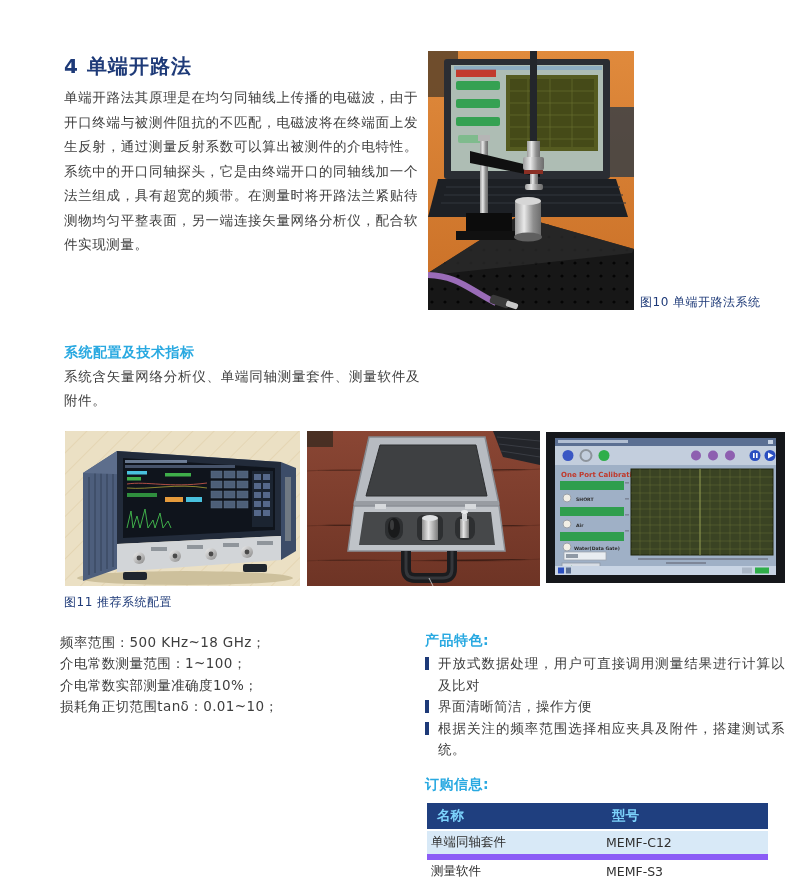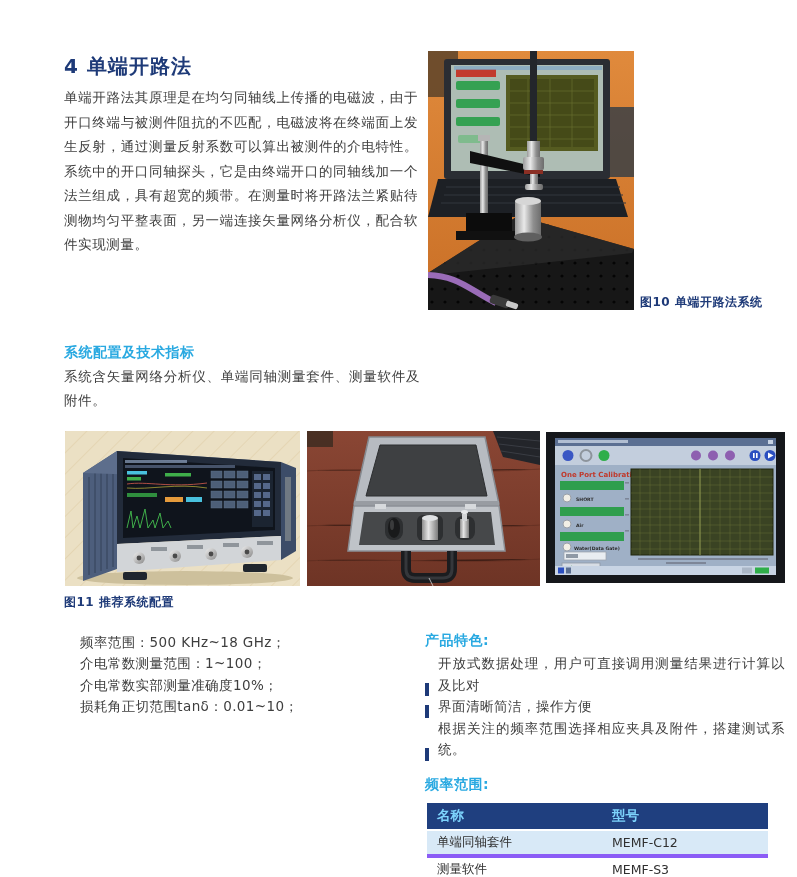--- a/index.html
+++ b/index.html
@@ -17,48 +17,48 @@
   .abs{position:absolute;}
 
   .doc-title{left:64px;top:25px;font-size:20px;font-weight:bold;color:var(--navy);letter-spacing:1px;}
   .intro{left:64px;top:57px;width:354px;font-size:13.5px;line-height:24.5px;color:var(--body-text);
          text-align:justify;text-justify:inter-character;letter-spacing:0.6px;}
 
   .figure{display:block;}
   .figure svg{display:block;}
 
   .fig10{left:428px;top:23px;width:206px;height:259px;}
-  .fig-caption{font-size:12px;font-weight:bold;color:var(--navy);letter-spacing:0.5px;}
+  .fig-caption{font-size:12px;font-weight:normal;color:var(--navy);letter-spacing:0.5px;}
   .fig10-caption{left:640px;top:266px;}
 
   .sub-heading{font-size:14px;font-weight:bold;color:var(--accent);letter-spacing:0.5px;}
   .config-heading{left:64px;top:316px;}
   .config-text{left:64px;top:336px;width:356px;font-size:13.5px;line-height:24px;color:var(--body-text);
                text-align:justify;letter-spacing:0.6px;}
 
   .fig11a{left:65px;top:403px;width:235px;height:155px;}
   .fig11b{left:307px;top:403px;width:233px;height:155px;}
   .fig11c{left:546px;top:404px;width:239px;height:151px;}
   .fig11-caption{left:64px;top:566px;}
 
-  .specs{left:80px;top:604px;font-size:13.5px;line-height:21.4px;color:var(--body-text);letter-spacing:0.4px;}
+  .specs{left:60px;top:604px;font-size:13.5px;line-height:21.4px;color:var(--body-text);letter-spacing:0.4px;}
   .note{left:64px;top:726px;width:358px;font-size:11px;line-height:16px;color:var(--body-text);
         text-align:justify;letter-spacing:0.3px;}
 
   .features-heading{left:425px;top:604px;}
   .features{left:425px;top:625px;width:360px;font-size:13.5px;line-height:21.5px;color:var(--body-text);}
-  .feature-item{display:flex;align-items:flex-end;}
+  .feature-item{display:flex;align-items:flex-start;}
   .bullet-bar{flex:0 0 4px;width:4px;height:13px;background:var(--navy);margin:4px 9px 0 0;}
   .feature-text{text-align:justify;letter-spacing:0.5px;}
 
   .ordering-heading{left:425px;top:748px;}
   .ordering-table{left:427px;top:775px;width:341px;border-collapse:collapse;}
   .ordering-table th{background:var(--table-header-bg);color:#7dd3fc;font-size:13.5px;font-weight:bold;
                      text-align:left;padding:4px 0 4px 10px;border-bottom:2px solid #fff;}
-  .ordering-table td{font-size:12.5px;color:#2f2f2f;padding:3px 0 3px 10px;border-bottom:4px solid #8b5cf6;}
+  .ordering-table td{font-size:12.5px;color:#2f2f2f;padding:3px 0 3px 4px;border-bottom:6px solid #8b5cf6;}
   .ordering-table .col-name{width:175px;}
   .ordering-table tr.alt td{background:var(--table-alt-row-bg);}
 
   .sw-red-title{font-size:7px;font-weight:bold;fill:#c0392b;}
   .sw-radio-label{font-size:4.6px;font-weight:bold;fill:#2b2b2b;}
 </style>
 </head>
 <body>
 
 <div id="page">
@@ -394,21 +394,21 @@
     <div class="feature-item">
       <span class="bullet-bar"></span>
       <span class="feature-text">界面清晰简洁，操作方便</span>
     </div>
     <div class="feature-item">
       <span class="bullet-bar"></span>
       <span class="feature-text">根据关注的频率范围选择相应夹具及附件，搭建测试系统。</span>
     </div>
   </div>
 
-  <div class="abs sub-heading ordering-heading">频率范围:</div>
+  <div class="abs sub-heading ordering-heading">订购信息:</div>
   <table class="abs ordering-table">
     <thead>
       <tr>
         <th class="col-name">名称</th>
         <th>型号</th>
       </tr>
     </thead>
     <tbody>
       <tr class="alt">
         <td>单端同轴套件</td>

